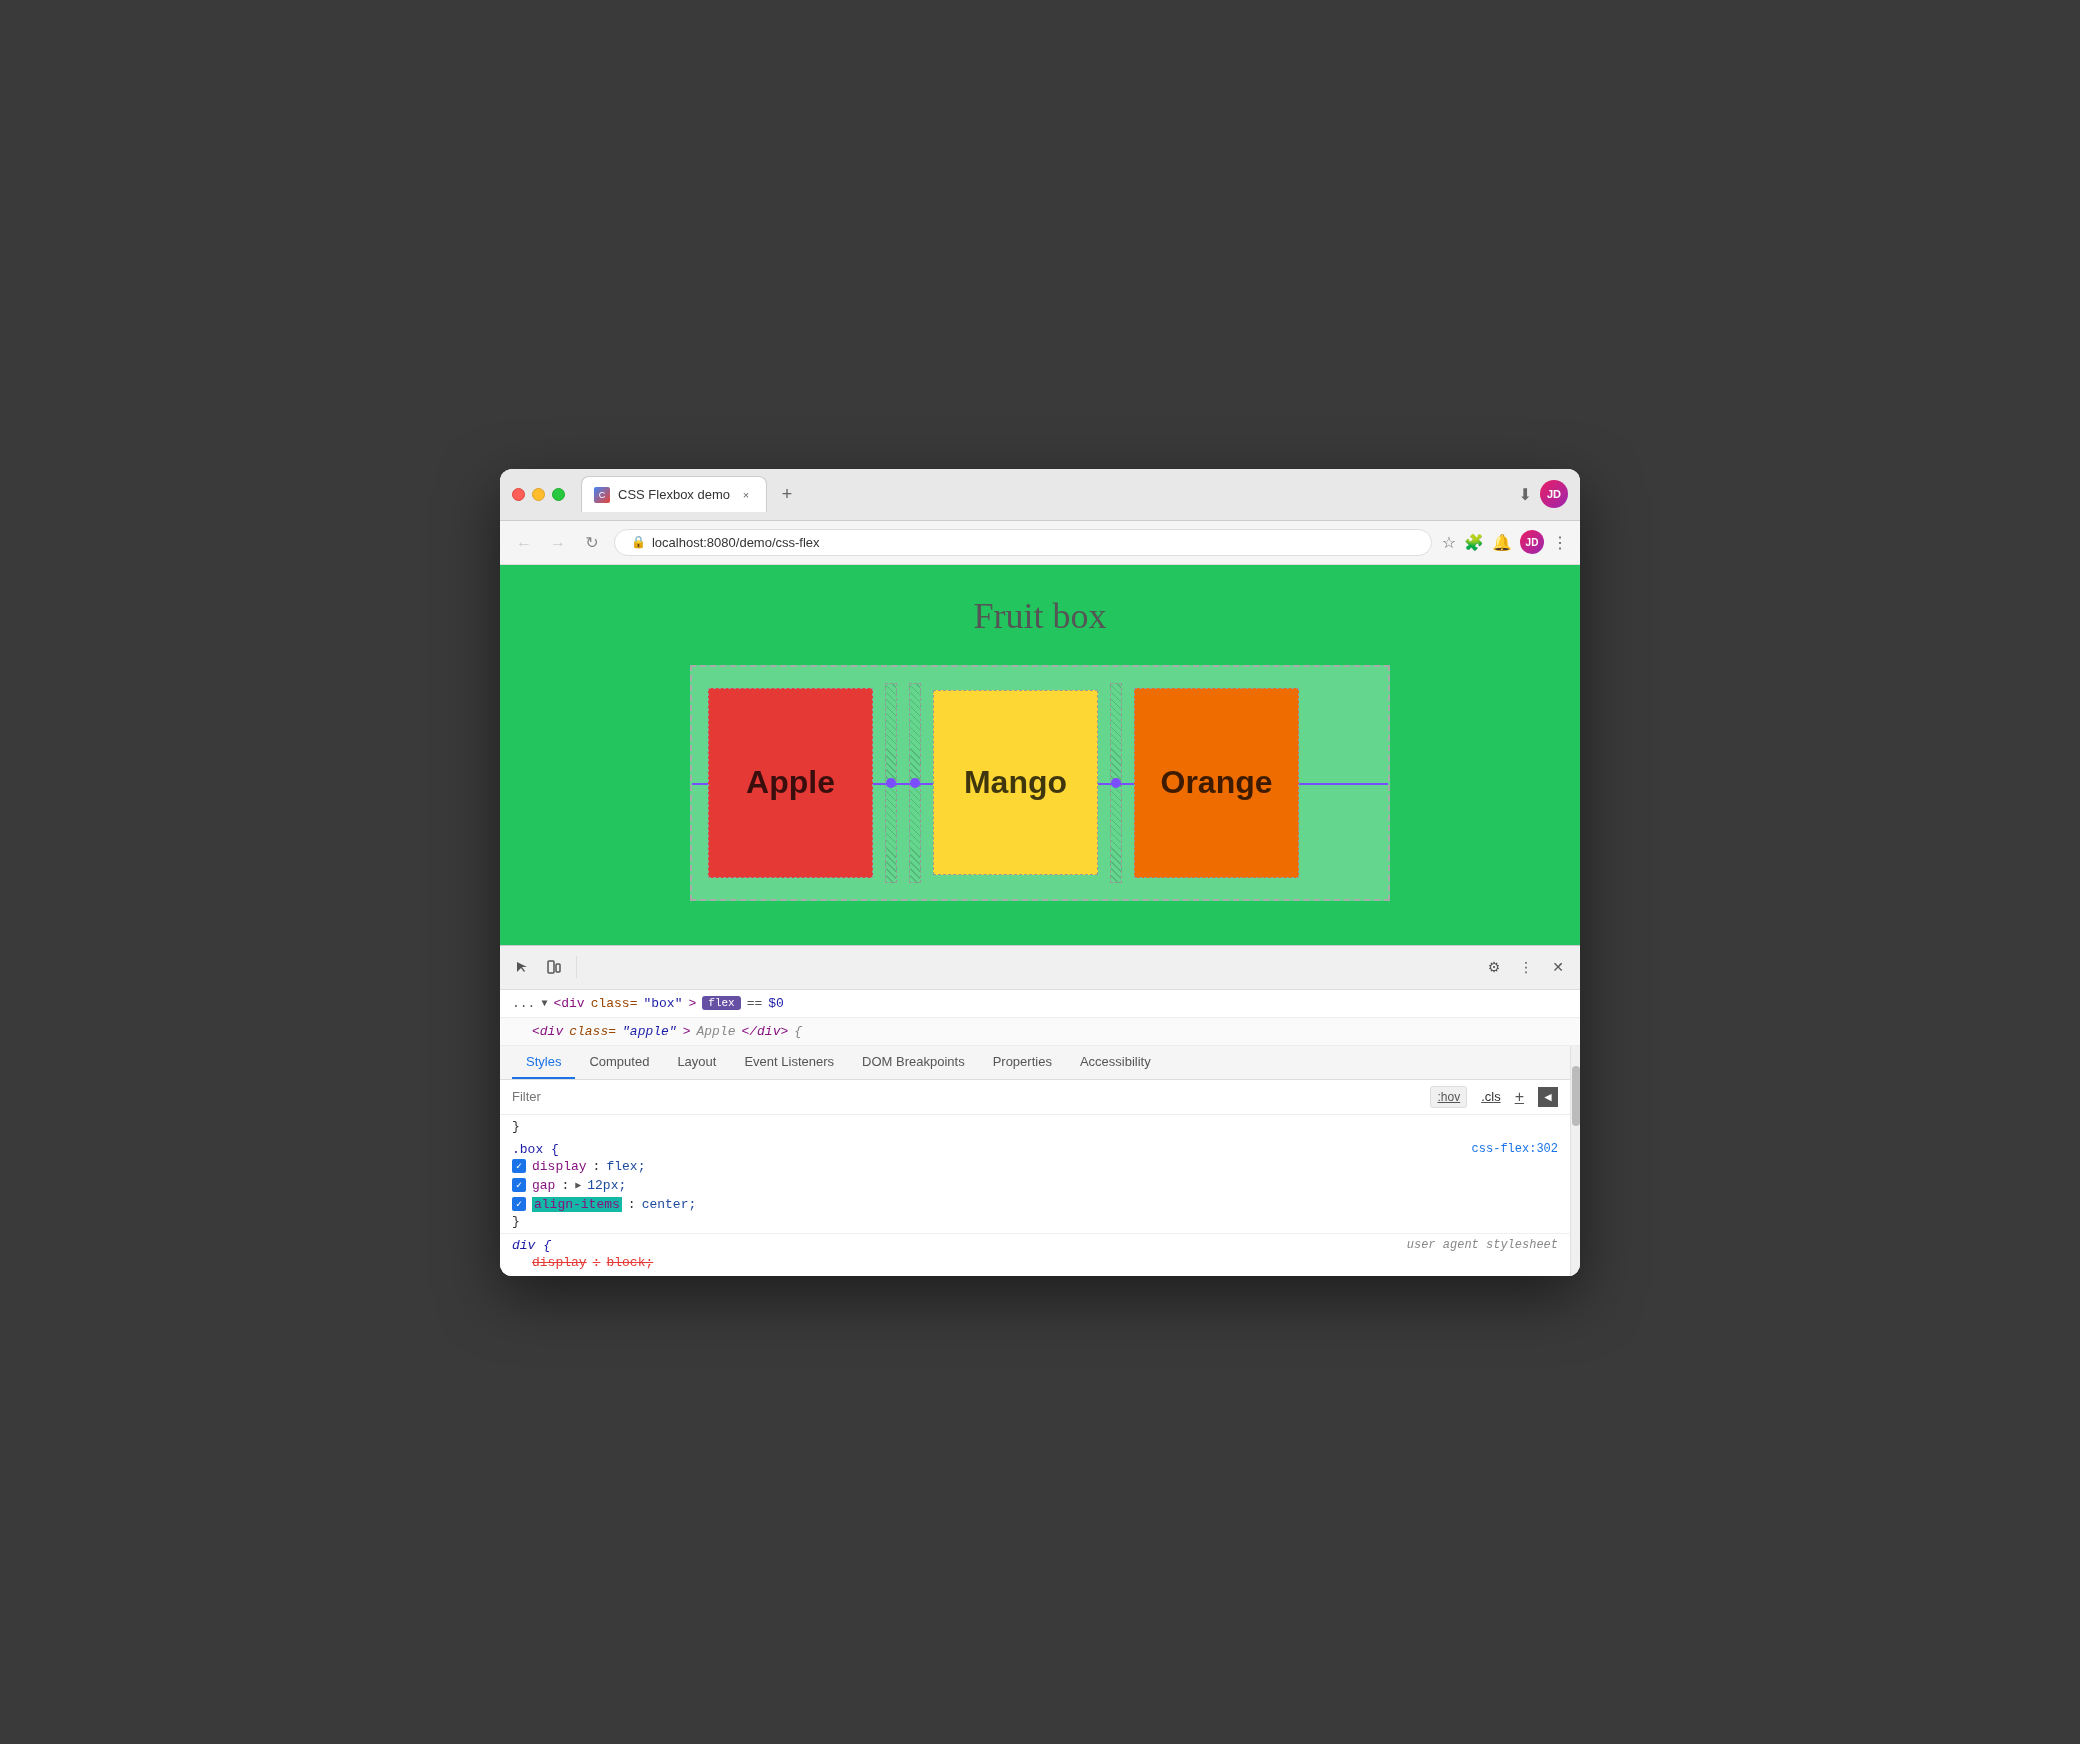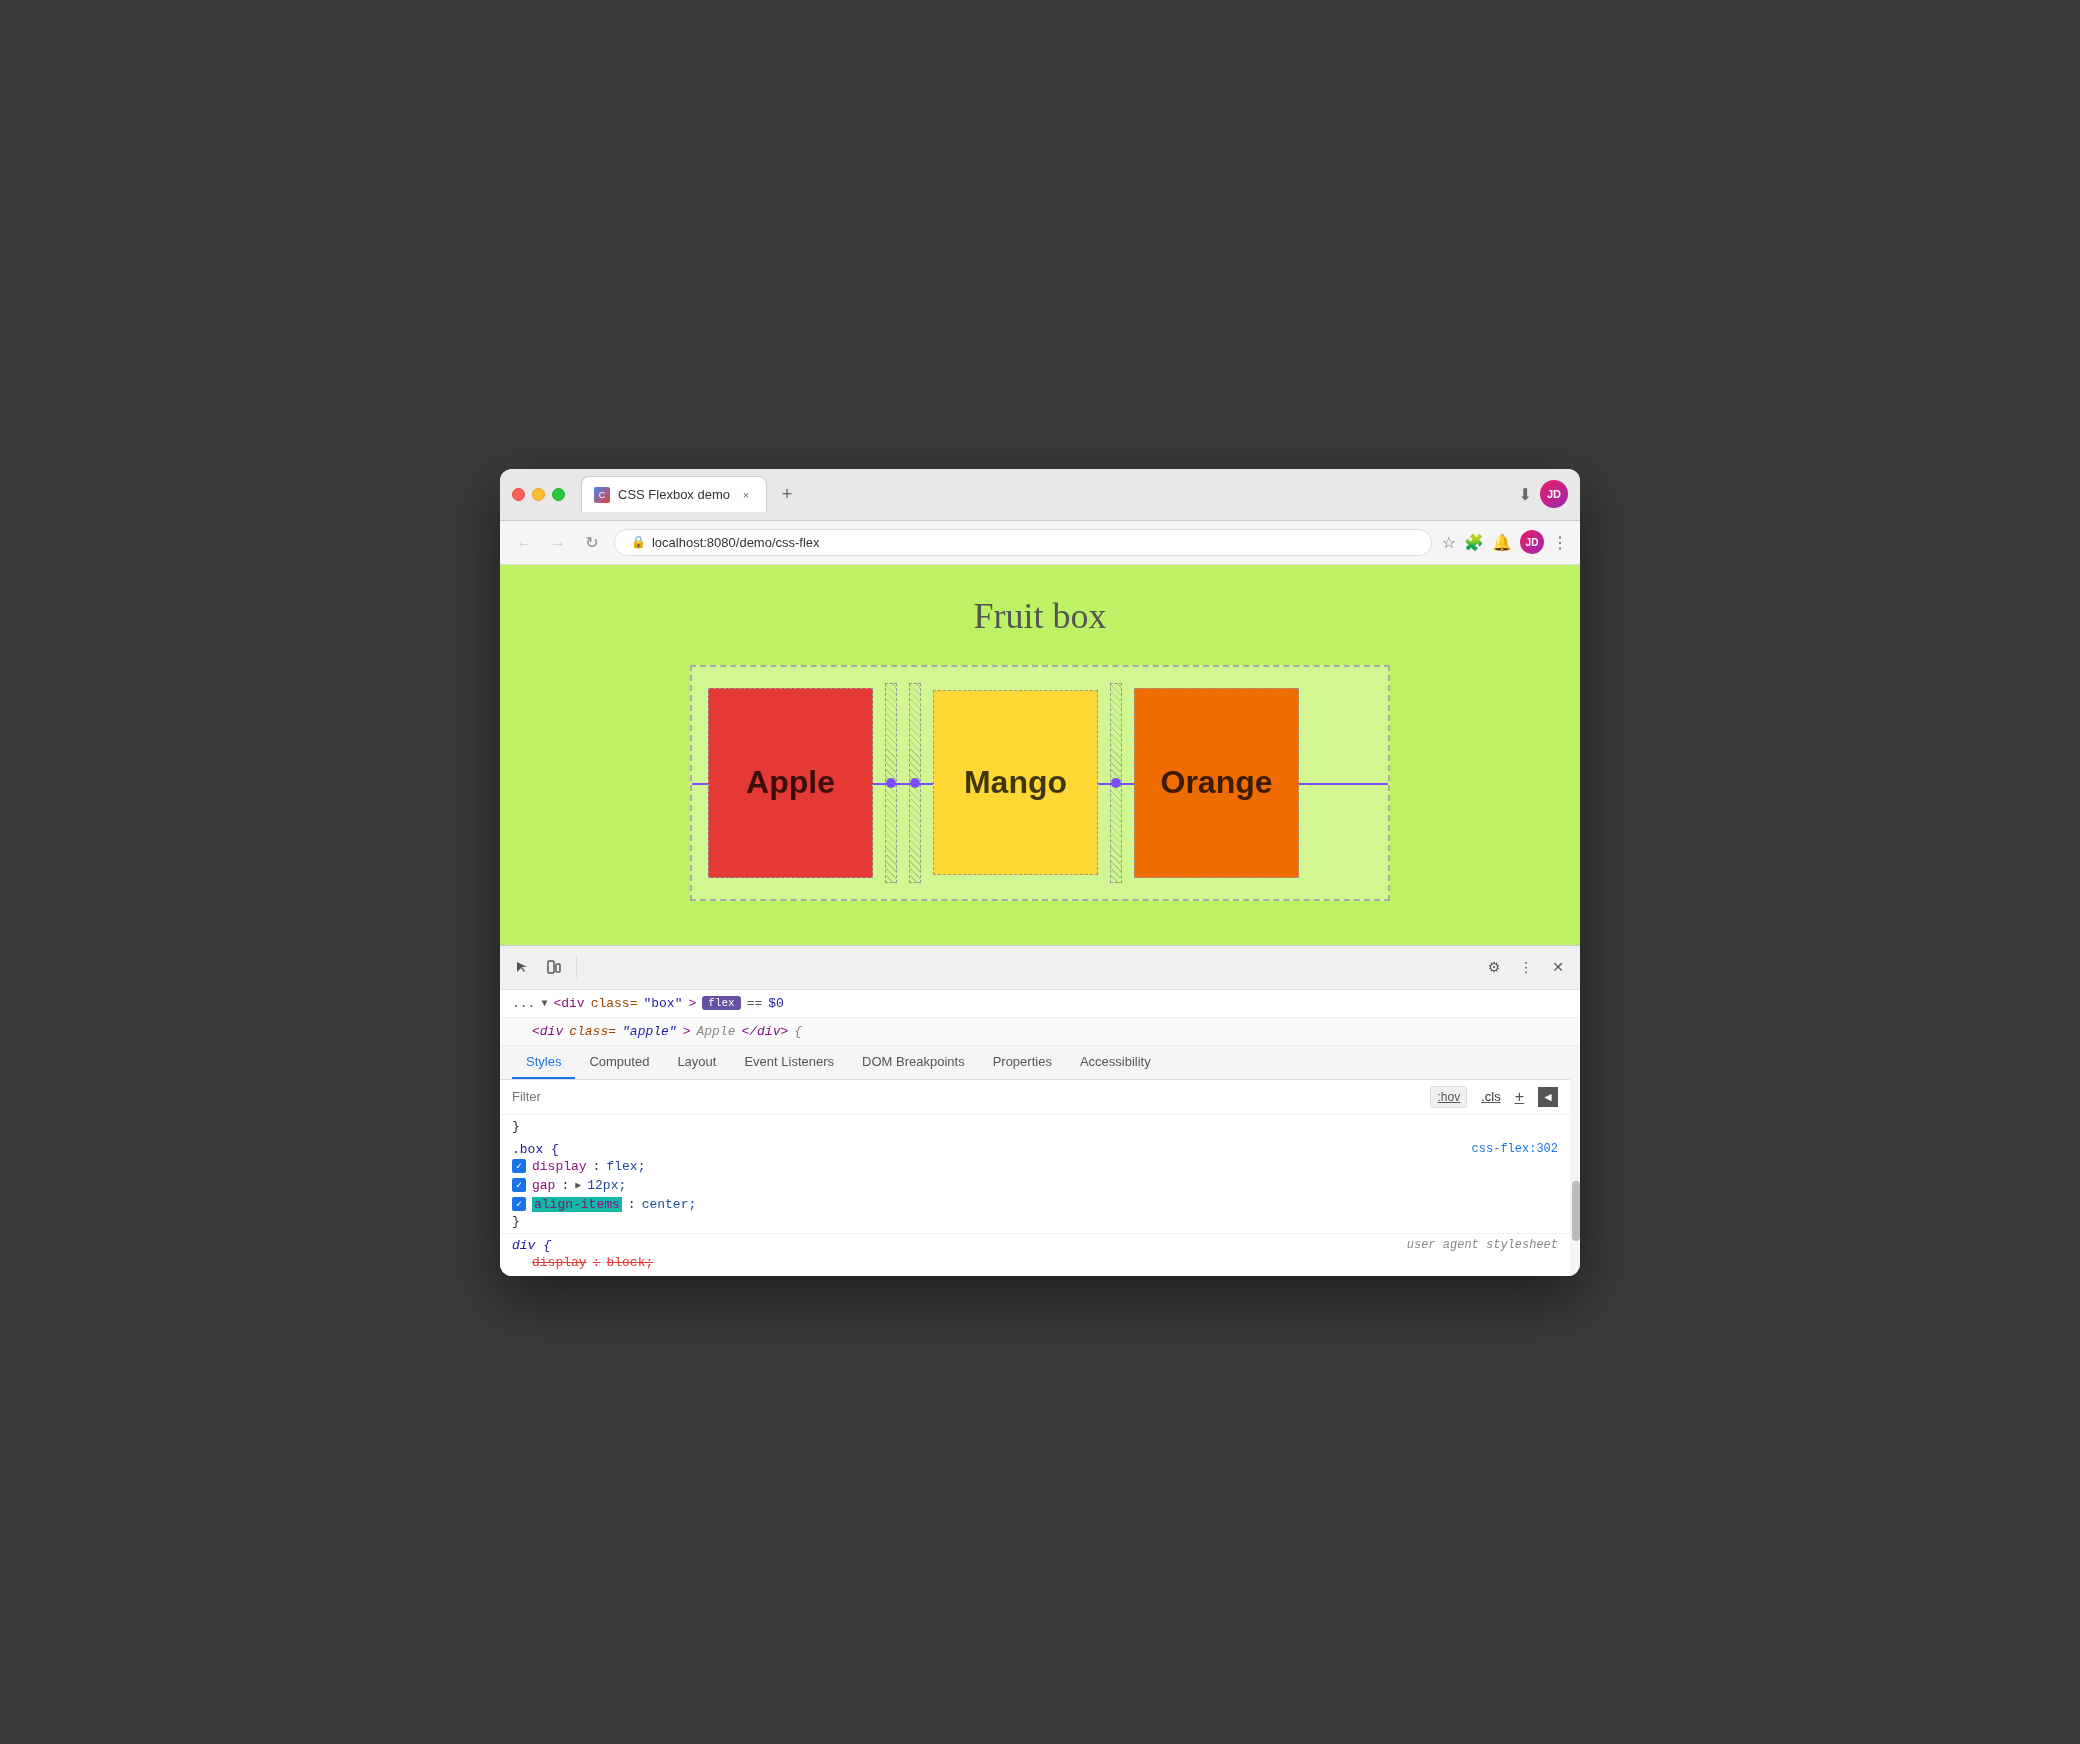--- a/index.html
+++ b/index.html
@@ -157,21 +157,21 @@
     .address-icons {
       display: flex;
       gap: 8px;
       align-items: center;
       color: #666;
       font-size: 16px;
     }
 
     
     .browser-content {
-      background: #bef264;
+      background: #22c55e;
       min-height: 380px;
       display: flex;
       flex-direction: column;
       align-items: center;
       padding: 30px 24px;
     }
     .page-title {
       font-size: 36px;
       font-weight: 300;
       color: #555;
@@ -473,21 +473,20 @@
     }
     .css-prop-strikethrough {
       text-decoration: line-through;
       color: #e53935;
     }
 
     
     .devtools-body {
       display: flex;
       position: relative;
-      align-items: center;
     }
     .devtools-main {
       flex: 1;
       min-width: 0;
     }
     .devtools-scrollbar {
       width: 10px;
       background: #f0f0f0;
       border-left: 1px solid #e0e0e0;
       position: relative;

